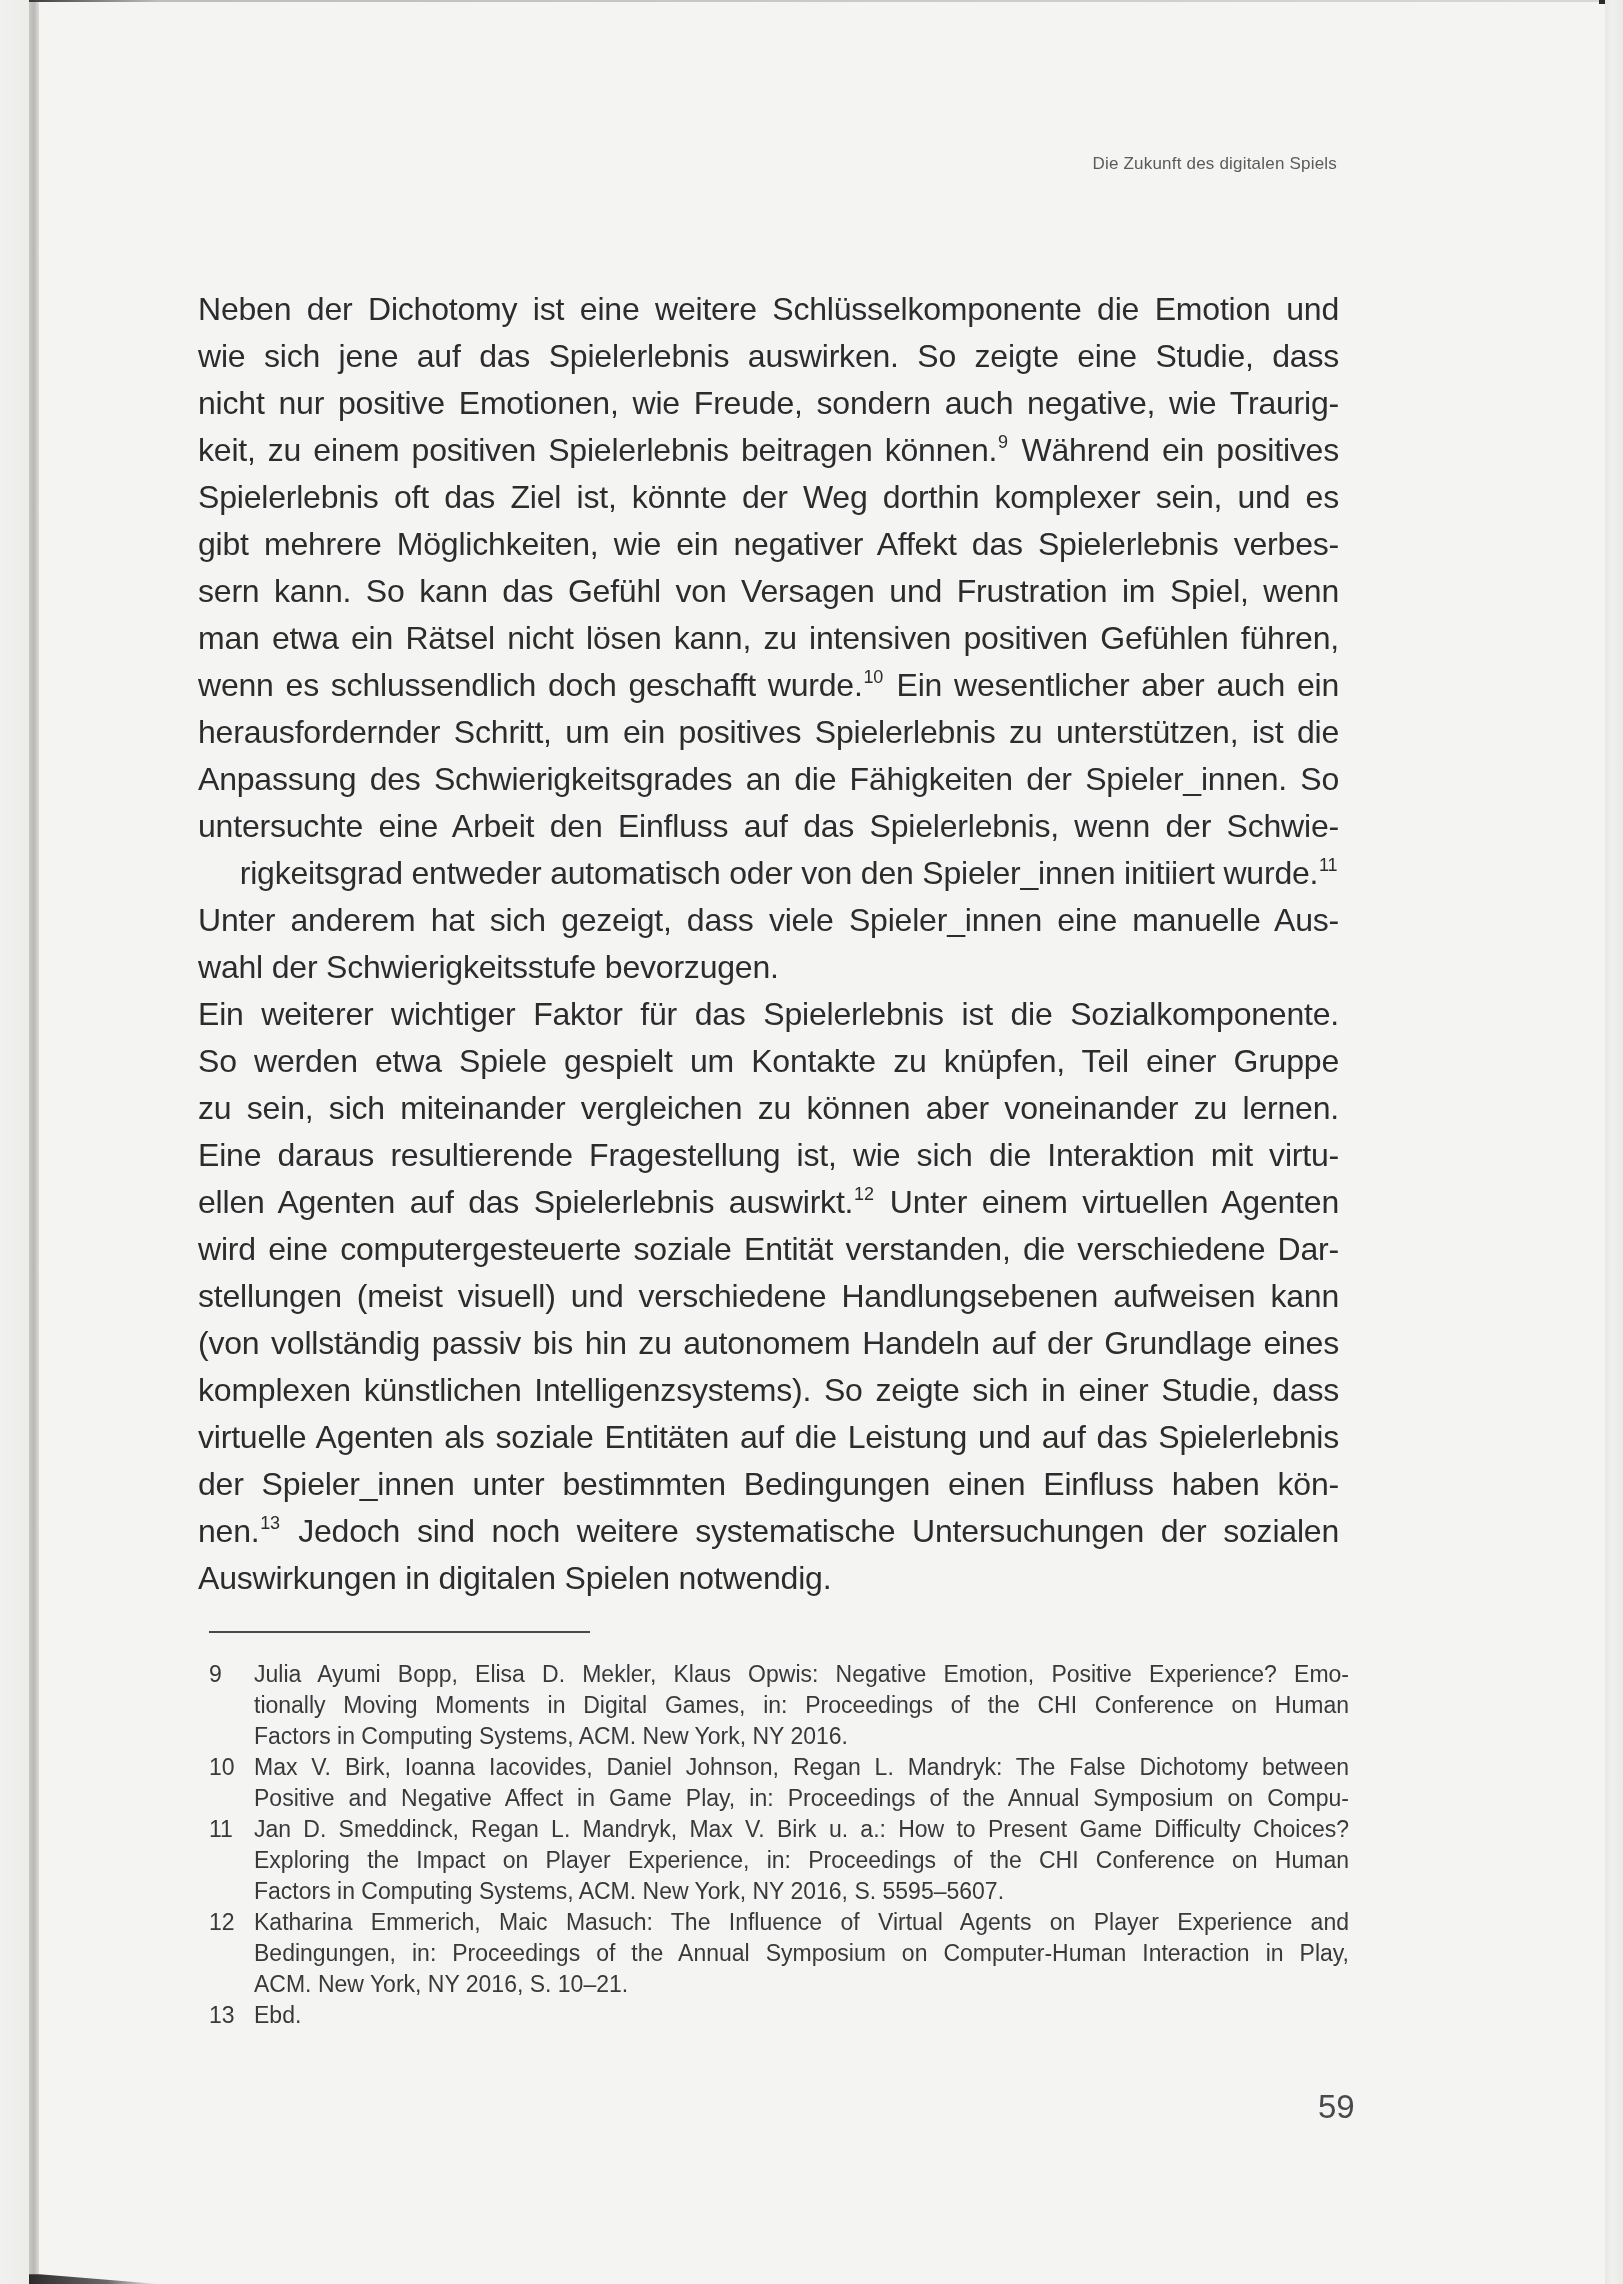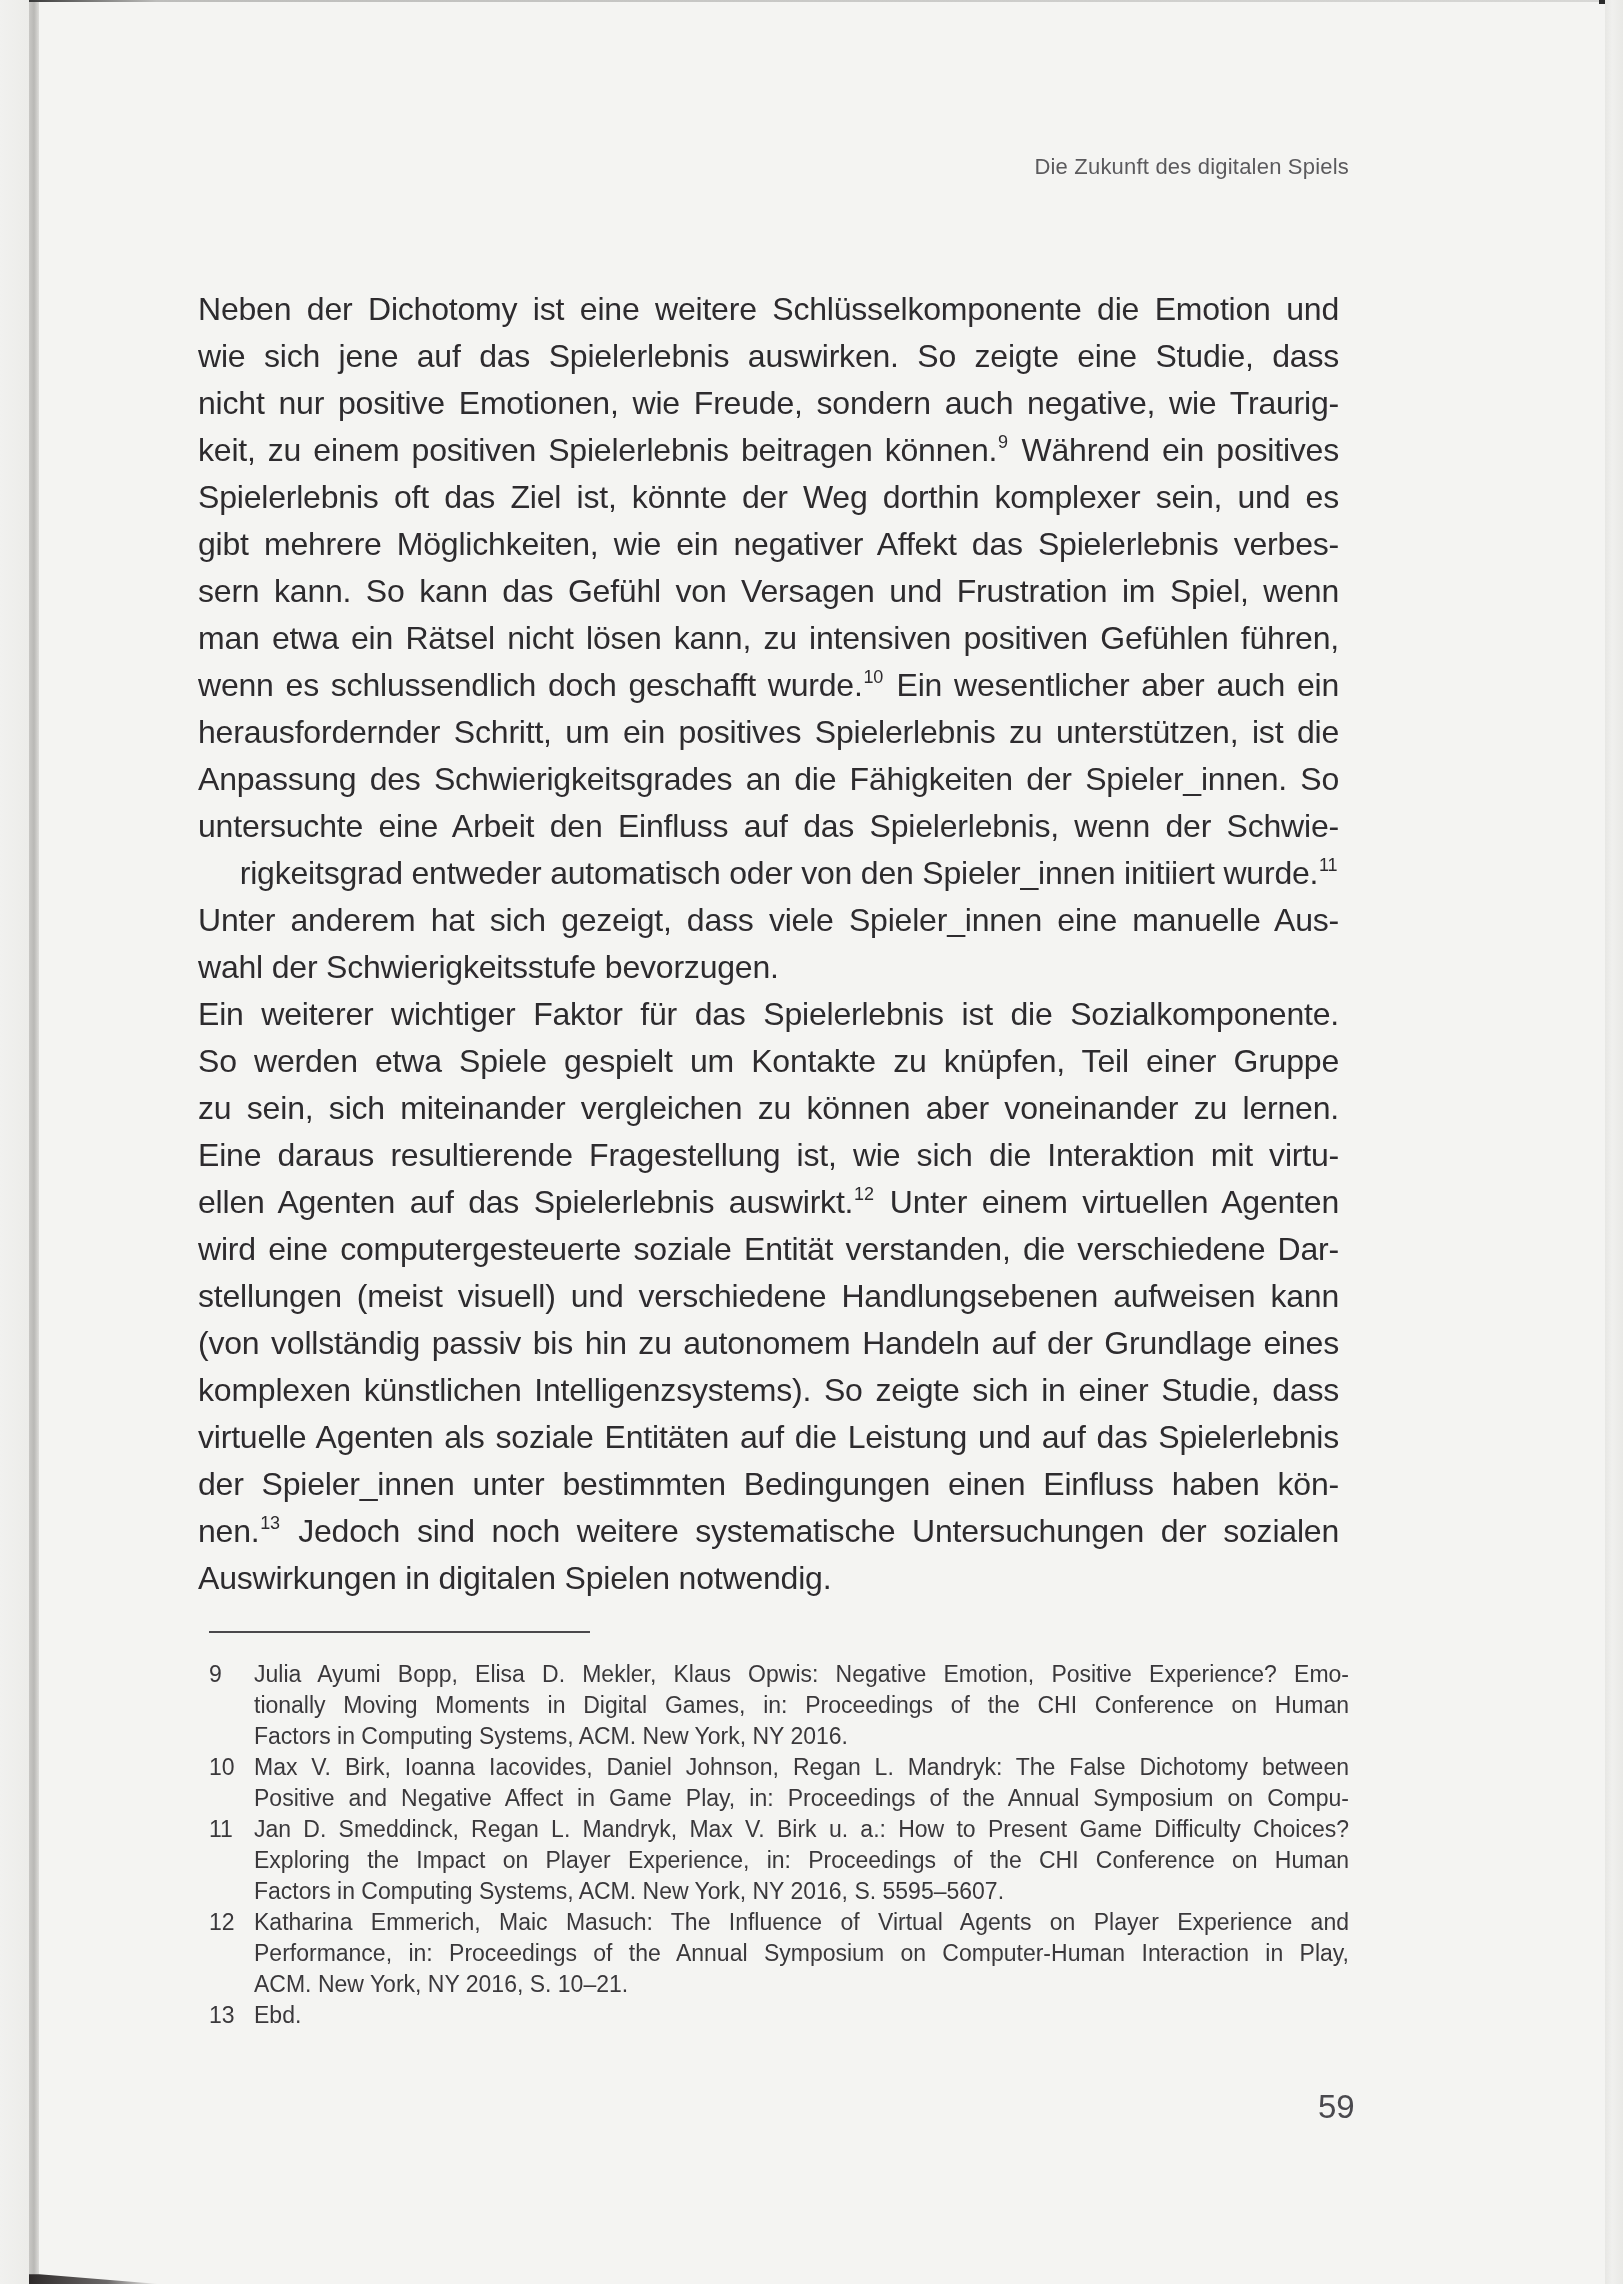--- a/index.html
+++ b/index.html
@@ -36,23 +36,23 @@
       background: linear-gradient(to right, #e7e7e4 0%, #f0f0ee 40%, #e9e9e6 100%);
     }
     .bottom-corner {
       position: absolute; left: 29px; bottom: 0; width: 130px; height: 9.7px;
       background: linear-gradient(to right, #2e2a2a, #6b6868 60%, rgba(240,240,238,0) 100%);
       clip-path: polygon(0 0, 8% 0, 100% 100%, 0 100%);
     }
 
     .running-head {
       position: absolute;
-      right: 274px;
+      right: 286px;
       top: 154px;
-      font-size: 22px;
+      font-size: 17px;
       color: #5b5a5d;
       letter-spacing: 0.2px;
     }
 
     .body-text {
       position: absolute;
       left: 198px;
       top: 286px;
       width: 1141px;
       font-size: 32px;
@@ -186,21 +186,21 @@
     </div>
     <div class="footnote">
       <span class="num">11</span>
       <span class="fline">Jan D. Smeddinck, Regan L. Mandryk, Max V. Birk u. a.: How to Present Game Difficulty Choices?</span>
       <span class="fline">Exploring the Impact on Player Experience, in: Proceedings of the CHI Conference on Human</span>
       <span class="fline last">Factors in Computing Systems, ACM. New York, NY 2016, S. 5595–5607.</span>
     </div>
     <div class="footnote">
       <span class="num">12</span>
       <span class="fline">Katharina Emmerich, Maic Masuch: The Influence of Virtual Agents on Player Experience and</span>
-      <span class="fline">Performance, in: Proceedings of the Annual Symposium on Computer-Human Interaction in Play,</span>
+      <span class="fline">Bedingungen, in: Proceedings of the Annual Symposium on Computer-Human Interaction in Play,</span>
       <span class="fline last">ACM. New York, NY 2016, S. 10–21.</span>
     </div>
     <div class="footnote">
       <span class="num">13</span>
       <span class="fline last">Ebd.</span>
     </div>
   </div>
 
 <div class="page-number">59</div>
 

